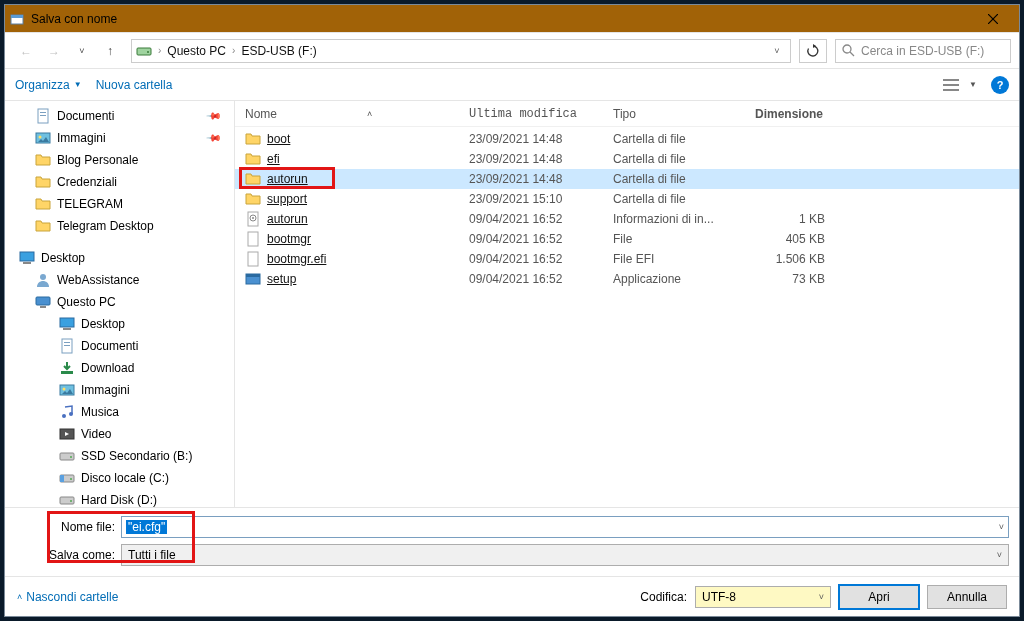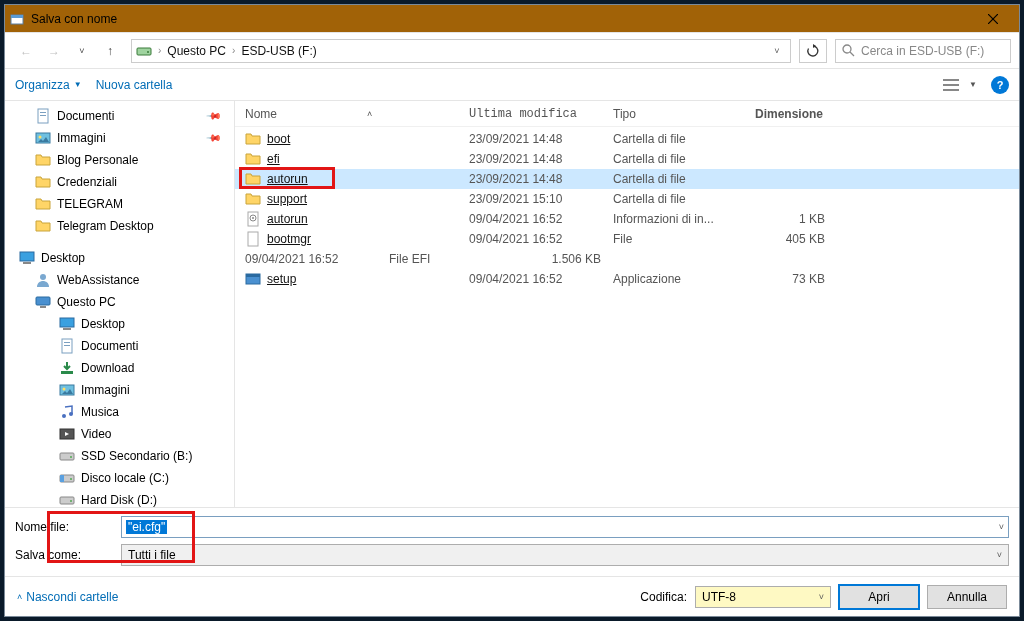--- a/index.html
+++ b/index.html
@@ -48,21 +48,21 @@
   .row.selected { background: #cce8ff; }
   .cell { padding-left: 10px; overflow: hidden; white-space: nowrap; text-overflow: ellipsis; color: #111; }
   .cell.name { width: 224px; display: flex; align-items: center; gap: 6px; text-decoration: underline; }
   .cell.mod  { width: 144px; color: #555; }
   .cell.type { width: 142px; color: #555; }
   .cell.size { width: 90px; color: #555; text-align: right; padding-right: 10px; }
   .file-icon { width: 16px; height: 16px; display: flex; align-items: center; justify-content: center; }
 
   .bottom { border-top: 1px solid #e5e5e5; padding: 8px 10px 10px 10px; display: flex; flex-direction: column; gap: 6px; position: relative; }
   .fieldrow { display: flex; align-items: center; gap: 6px; }
-  .fieldrow .label { width: 100px; text-align: left; color: #000; }
+  .fieldrow .label { width: 100px; text-align: right; color: #000; }
   .fieldrow .txt  { flex: 1; height: 22px; border: 1px solid #7a9fc0; padding: 0 4px; display: flex; align-items: center; background: #fff; position: relative; }
   .fieldrow .txt .selval { background: #0078d7; color: #fff; padding: 0 2px; }
   .fieldrow .combo { flex: 1; height: 22px; border: 1px solid #adadad; background: #f0f0f0; padding: 0 6px; display: flex; align-items: center; justify-content: space-between; }
   .fieldrow .txt .dd { position: absolute; right: 4px; color: #555; font-size: 9px; }
 
   .footer { height: 40px; display: flex; align-items: center; padding: 0 12px; gap: 8px; border-top: 1px solid #e5e5e5; }
   .footer .expand { color: #036db6; display: flex; align-items: center; gap: 4px; }
   .footer .spacer { flex: 1; }
   .footer .lbl { color: #000; }
   .footer .enc { width: 136px; height: 22px; border: 1px solid #adadad; background: #fef9c3; padding: 0 6px; display: flex; align-items: center; justify-content: space-between; }
@@ -405,20 +405,28 @@
                   <rect x="3" y="1" width="10" height="14" fill="#fff" stroke="#aaa"></rect>
                 </svg>
               </span>
               <span>bootmgr</span>
             </div>
             <div class="cell mod">09/04/2021 16:52</div>
             <div class="cell type">File</div>
             <div class="cell size">405 KB</div>
           </div>
           <div class="row " style="position:relative;">
+            <div class="cell name">
+              <span class="file-icon">
+                <svg width="16" height="16">
+                  <rect x="3" y="1" width="10" height="14" fill="#fff" stroke="#aaa"></rect>
+                </svg>
+              </span>
+              <span>bootmgr.efi</span>
+            </div>
             <div class="cell mod">09/04/2021 16:52</div>
             <div class="cell type">File EFI</div>
             <div class="cell size">1.506 KB</div>
           </div>
           <div class="row " style="position:relative;">
             <div class="cell name">
               <span class="file-icon">
                 <svg width="16" height="16">
                   <rect x="1" y="3" width="14" height="10" fill="#4a90d0" stroke="#2a6aa0"></rect>
                   <rect x="1" y="3" width="14" height="3" fill="#2a6aa0"></rect>

